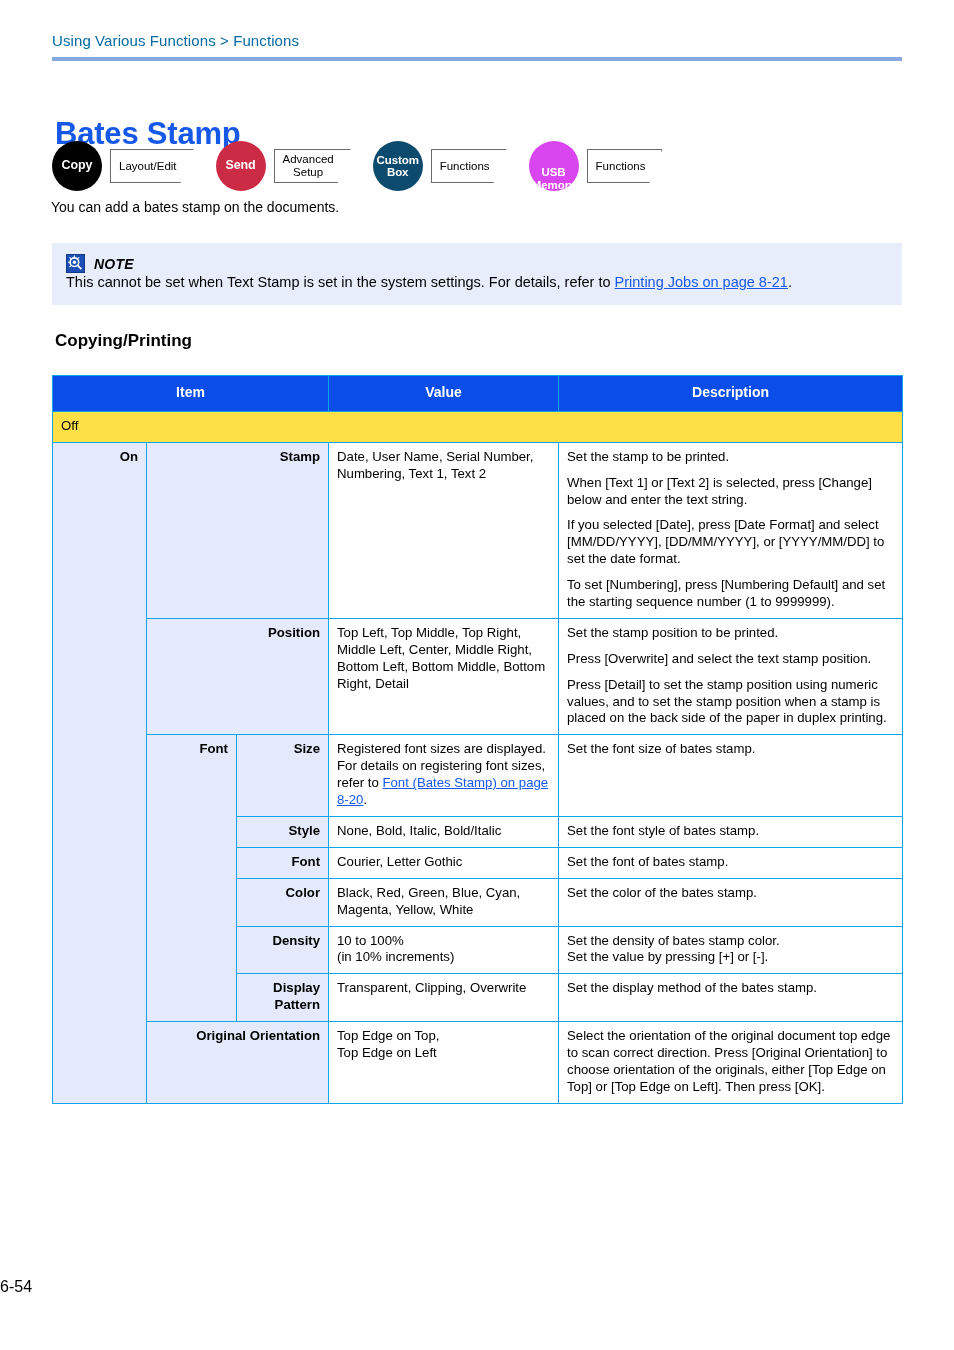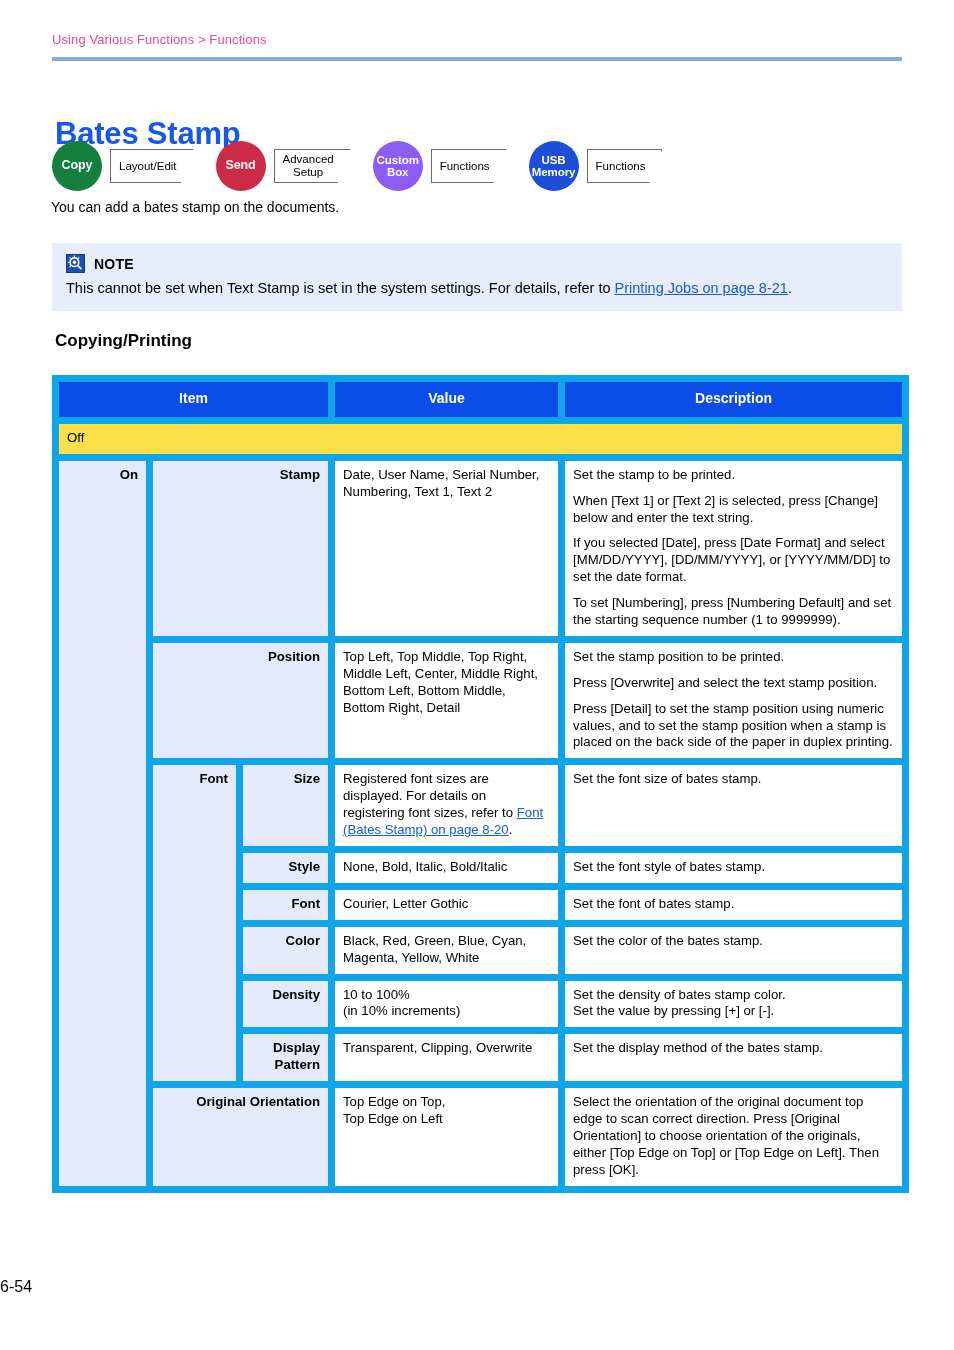--- a/index.html
+++ b/index.html
@@ -13,22 +13,22 @@
     position: relative;
     overflow: hidden;
   }
 
   .page { position: relative; width: 954px; height: 1350px; }
 
   
   .breadcrumb {
     position: absolute;
     left: 52px; top: 32px;
-    font-size: 13px;
-    color: #ec4899;
+    font-size: 15px;
+    color: #0369a1;
     letter-spacing: .1px;
   }
   .header-rule {
     position: absolute;
     left: 52px; top: 57px;
     width: 850px; height: 4px;
     background: #85a9e0;
   }
 
   
@@ -100,21 +100,21 @@
   .note-box {
     position: absolute;
     left: 52px; top: 243px;
     width: 850px;
     background: #e7edfb;
     padding: 11px 14px 13px 14px;
   }
   .note-head {
     display: flex;
     align-items: center;
-    margin-bottom: 6px;
+    font-style: italic;
   }
   .note-icon {
     width: 19px; height: 19px;
     background: #1c4fb5;
     border: 1px solid #14398a;
     position: relative;
     flex-shrink: 0;
   }
   .note-icon svg { display: block; }
   .note-label {
@@ -151,21 +151,21 @@
     width: 850px;
     table-layout: fixed;
   }
   table.spec col.c-on    { width: 94px; }
   table.spec col.c-item  { width: 90px; }
   table.spec col.c-sub   { width: 92px; }
   table.spec col.c-val   { width: 230px; }
   table.spec col.c-desc  { width: 344px; }
 
   table.spec th, table.spec td {
-    border: 7px solid #0ea5e9;
+    border: 1px solid #0ea5e9;
     vertical-align: top;
     font-size: 13.2px;
     line-height: 1.28;
     padding: 6px 8px 7px 8px;
   }
   table.spec thead th {
     background: #0a4de8;
     color: #ffffff;
     font-weight: bold;
     text-align: center;
@@ -197,48 +197,48 @@
 <div class="page">
 
   <div class="breadcrumb">Using Various Functions &gt; Functions</div>
   <div class="header-rule"></div>
 
   <div class="page-title">Bates Stamp</div>
 
   <div class="badge-row">
 
     <div class="badge-group">
-      <div class="circle" style="background:#15803d;">
+      <div class="circle" style="background:#000000;">
         <span>Copy</span>
       </div>
       <div class="tagbox">
         <span class="tagtext">Layout/Edit</span>
       </div>
     </div>
 
     <div class="badge-group">
       <div class="circle" style="background:#cc2b45;">
         <span>Send</span>
       </div>
       <div class="tagbox">
         <span class="tagtext">Advanced<br>Setup</span>
       </div>
     </div>
 
     <div class="badge-group">
-      <div class="circle two-line" style="background:#8b5cf6;">
+      <div class="circle two-line" style="background:#0c4a6e;">
         <span>Custom<br>Box</span>
       </div>
       <div class="tagbox">
         <span class="tagtext">Functions</span>
       </div>
     </div>
 
     <div class="badge-group">
-      <div class="circle two-line" style="background:#1d4ed8;">
+      <div class="circle two-line" style="background:#d946ef;align-items:flex-end;">
         <span>USB<br>Memory</span>
       </div>
       <div class="tagbox">
         <span class="tagtext">Functions</span>
       </div>
     </div>
 
   </div>
 
   <div class="intro">You can add a bates stamp on the documents.</div>

